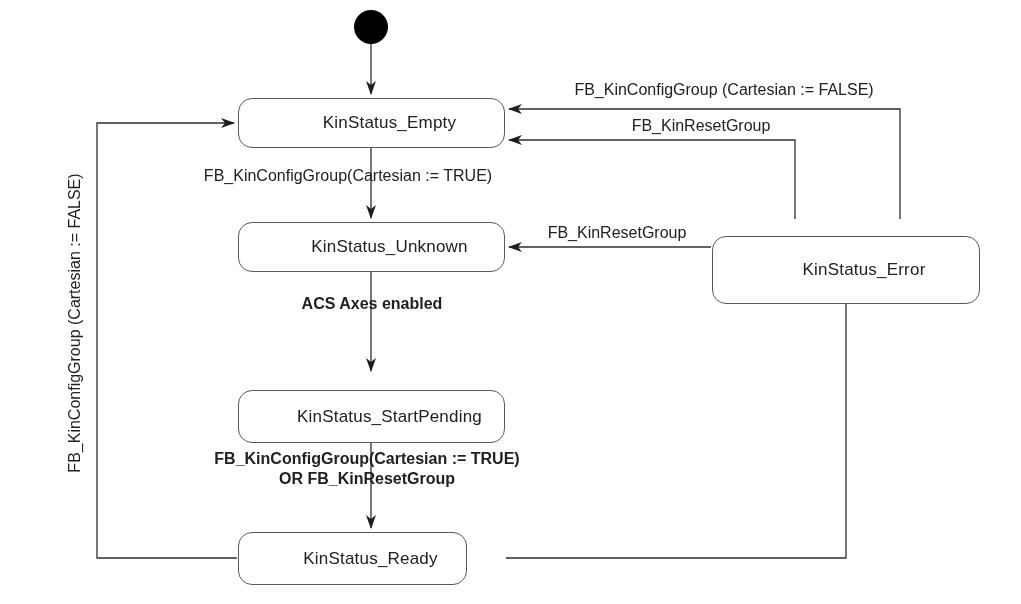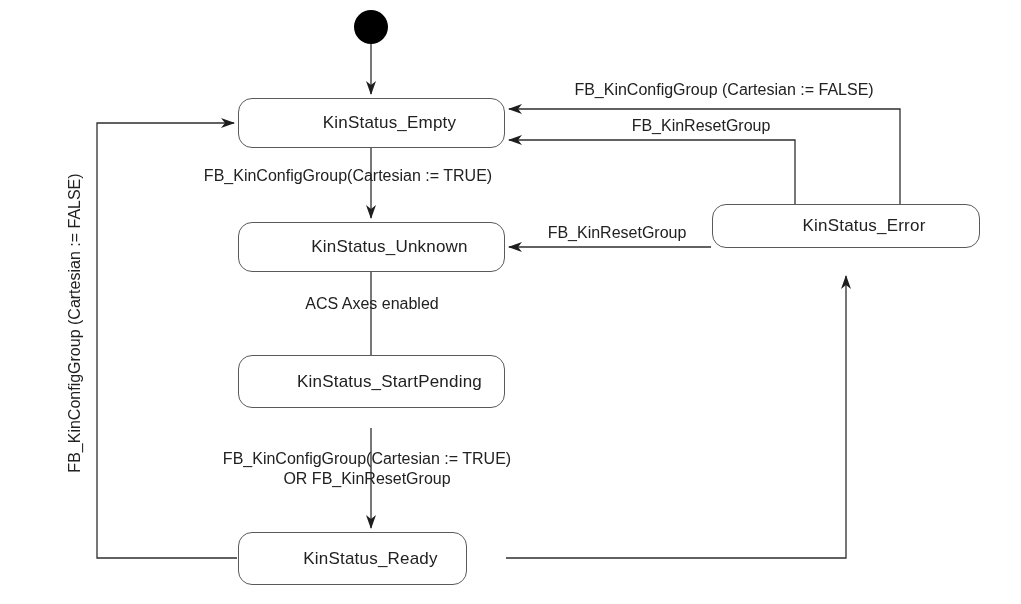--- a/index.html
+++ b/index.html
@@ -27,21 +27,21 @@
     letter-spacing: 0.2px;
     padding-left: 36px;
   }
   .edge-label {
     position: absolute;
     text-align: center;
     font-size: 16px;
     line-height: 20px;
     white-space: nowrap;
   }
-  .edge-label span { display: block; }
+  .edge-label span { display: block; font-weight: bold; }
   .vertical-label {
     position: absolute;
     left: -95px;
     top: 314px;
     width: 340px;
     text-align: center;
     font-size: 16px;
     white-space: nowrap;
     transform: rotate(-90deg);
   }
@@ -80,29 +80,29 @@
   </svg>
 
   <div class="state-node" style="left:238px; top:98px; width:267px; height:50px;">
     <span>KinStatus_Empty</span>
   </div>
 
   <div class="state-node" style="left:238px; top:222px; width:267px; height:50px;">
     <span>KinStatus_Unknown</span>
   </div>
 
-  <div class="state-node" style="left:238px; top:355px; width:267px; height:53px;">
+  <div class="state-node" style="left:238px; top:390px; width:267px; height:53px;">
     <span>KinStatus_StartPending</span>
   </div>
 
   <div class="state-node" style="left:238px; top:532px; width:229px; height:53px;">
     <span>KinStatus_Ready</span>
   </div>
 
-  <div class="state-node" style="left:712px; top:204px; width:268px; height:44px;">
+  <div class="state-node" style="left:712px; top:236px; width:268px; height:68px;">
     <span>KinStatus_Error</span>
   </div>
 
   <div class="edge-label" style="left:148px; top:166px; width:400px;">FB_KinConfigGroup(Cartesian := TRUE)</div>
 
   <div class="edge-label" style="left:222px; top:294px; width:300px;">
     <span>ACS Axes enabled</span>
   </div>
 
   <div class="edge-label" style="left:167px; top:449px; width:400px;">

